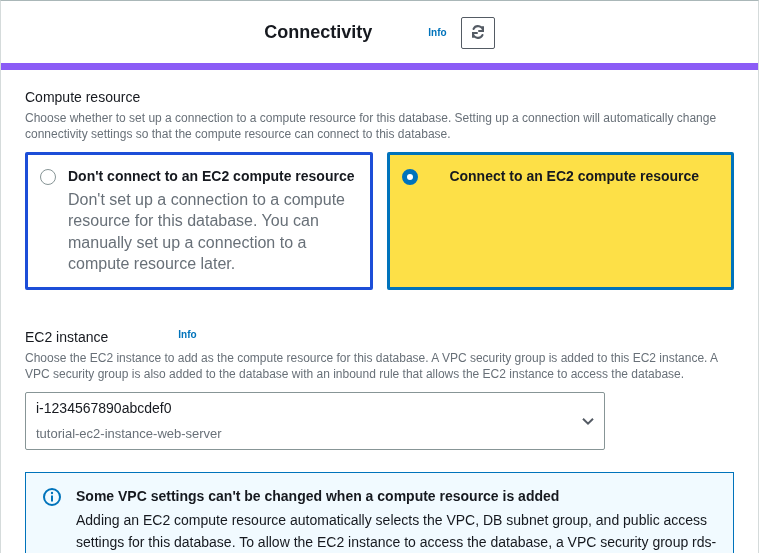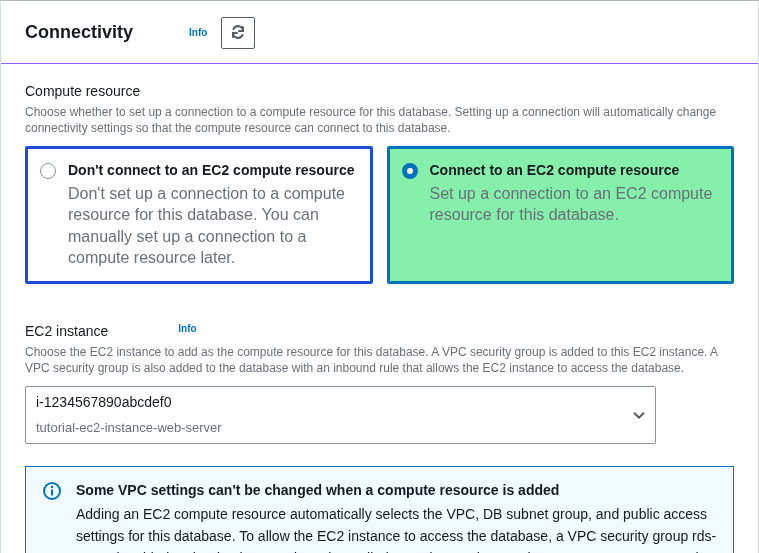--- a/index.html
+++ b/index.html
@@ -13,22 +13,23 @@
   .panel {
     width: 759px;
     border: 1px solid #d5dbdb;
     border-top: 1px solid #aab7b8;
     background: #fff;
   }
   .panel-header {
     display: flex;
     align-items: center;
     padding: 16px 24px 14px 24px;
-    border-bottom: 1px solid #8b5cf6;
+    border-bottom: 7px solid #8b5cf6;
     gap: 10px;
+    justify-content: center;
   }
   .panel-title {
     font-size: 18px;
     font-weight: 700;
     color: #16191f;
   }
   .info-link {
     color: #0073bb;
     font-size: 10px;
     font-weight: 700;
@@ -79,21 +80,22 @@
     flex: 1;
     border: 3px solid #1d4ed8;
     border-radius: 2px;
     padding: 12px 12px 12px 40px;
     position: relative;
     cursor: pointer;
     min-height: 90px;
   }
   .radio-card.selected {
     border-color: #0073bb;
-    background: #86efac;
+    background: #fde047;
+    text-align: center;
   }
   .radio-circle {
     position: absolute;
     left: 12px;
     top: 14px;
     width: 16px;
     height: 16px;
     border: 1px solid #879596;
     border-radius: 50%;
     background: #fff;
@@ -111,21 +113,21 @@
   .radio-desc {
     font-size: 16px;
     color: #687078;
     line-height: 1.35;
   }
 
   .select-box {
     border: 1px solid #879596;
     border-radius: 2px;
     padding: 6px 32px 6px 10px;
-    width: 631px;
+    width: 580px;
     position: relative;
     cursor: pointer;
     margin-bottom: 22px;
   }
   .select-value {
     font-size: 14px;
     color: #16191f;
   }
   .select-sub {
     font-size: 13px;
@@ -188,21 +190,20 @@
 
     <div class="radio-cards">
       <div class="radio-card">
         <div class="radio-circle"></div>
         <div class="radio-title">Don't connect to an EC2 compute resource</div>
         <div class="radio-desc">Don't set up a connection to a compute resource for this database. You can manually set up a connection to a compute resource later.</div>
       </div>
       <div class="radio-card selected">
         <div class="radio-circle"></div>
         <div class="radio-title">Connect to an EC2 compute resource</div>
-        <div class="radio-desc">Set up a connection to an EC2 compute resource for this database.</div>
       </div>
     </div>
   </div>
 
   <div class="section">
     <div class="label-row">
       <span class="section-heading">EC2 instance</span>
       <span class="info-link">Info</span>
     </div>
     <div class="section-desc">Choose the EC2 instance to add as the compute resource for this database. A VPC security group is added to this EC2 instance. A VPC security group is also added to the database with an inbound rule that allows the EC2 instance to access the database.</div>

